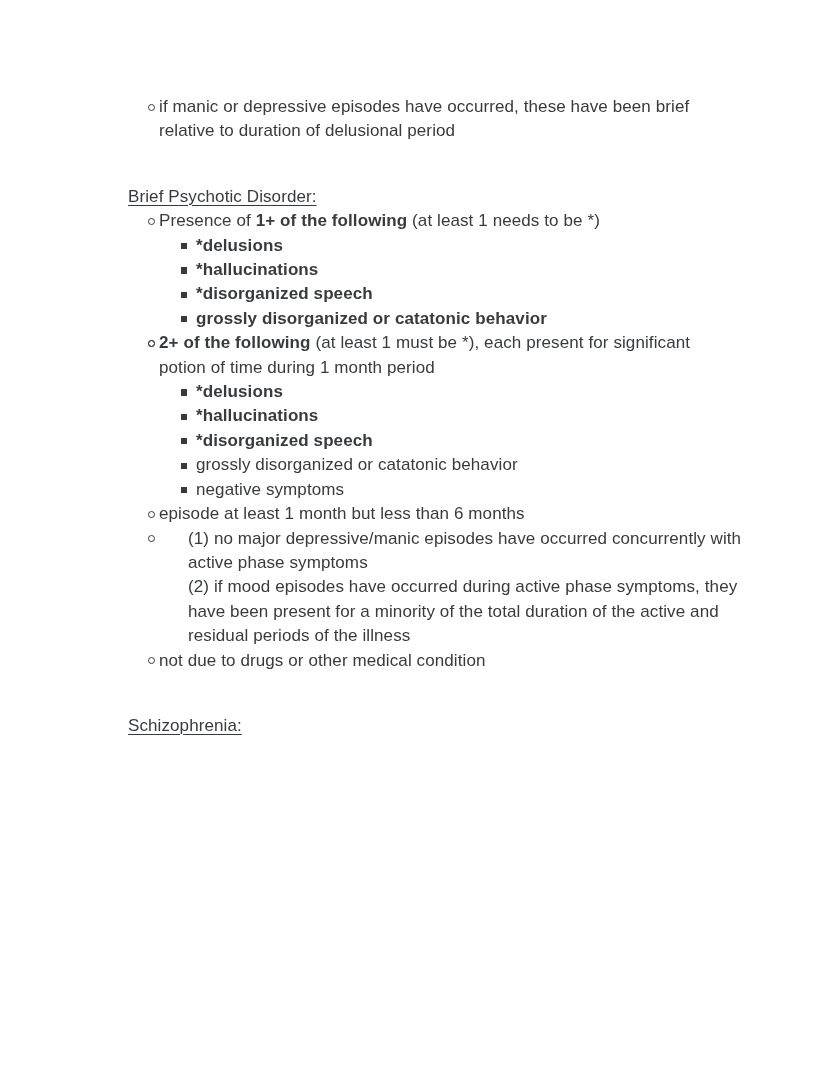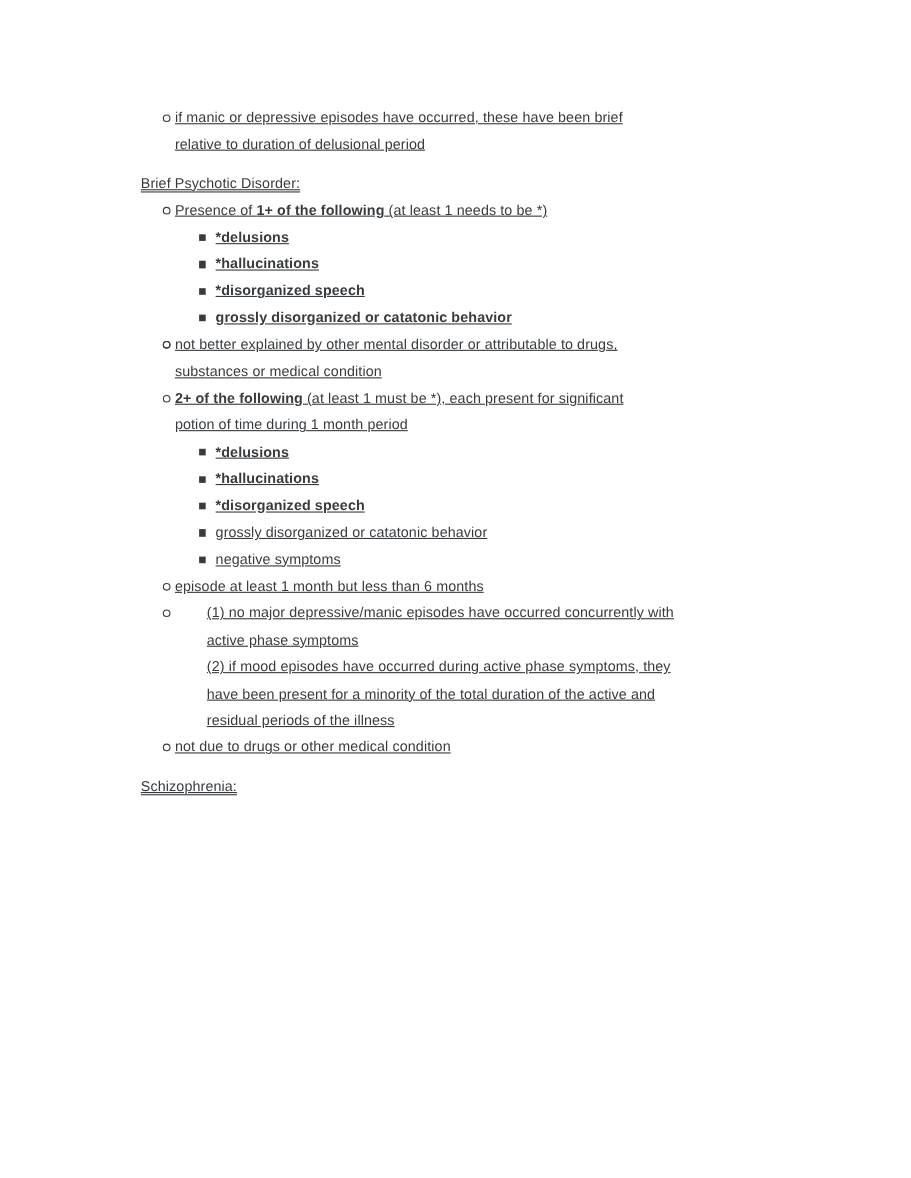--- a/index.html
+++ b/index.html
@@ -18,27 +18,26 @@
     width: 828px;
     height: 1071px;
     background: #ffffff;
     overflow: hidden;
   }
   .doc {
     position: absolute;
     left: 128px;
     top: 95px;
     width: 684px;
-    font-size: 13px;
+    font-size: 17px;
     line-height: 24.4px;
     letter-spacing: 0.1px;
-    text-decoration: underline;
   }
   .heading {
-    margin-top: 11px;
+    margin-top: 41px;
   }
   .heading .hu {
     text-decoration: underline;
     text-decoration-thickness: 1.3px;
     text-underline-offset: 2.5px;
   }
   .item {
     position: relative;
   }
   .item .txt {
@@ -74,22 +73,20 @@
   <div class="doc" id="doc">
       <div class="item l1"><span class="bullet"></span><span class="txt"><span>if manic or depressive episodes have occurred, these have been brief
 relative to duration of delusional period</span></span></div>
       <div class="heading"><span class="hu">Brief Psychotic Disorder:</span></div>
       <div class="item l1"><span class="bullet"></span><span class="txt"><span>Presence of </span><strong>1+ of the following</strong><span> (at least 1 needs to be *)</span></span></div>
       <div class="item l2"><span class="bullet"></span><span class="txt"><strong>*delusions</strong></span></div>
       <div class="item l2"><span class="bullet"></span><span class="txt"><strong>*hallucinations</strong></span></div>
       <div class="item l2"><span class="bullet"></span><span class="txt"><strong>*disorganized speech</strong></span></div>
       <div class="item l2"><span class="bullet"></span><span class="txt"><strong>grossly disorganized or catatonic behavior</strong></span></div>
       <div class="item l1"><span class="bullet"></span></div>
-      <div class="item l1"><span class="bullet"></span><span class="txt"><span>not better explained by other mental disorder or attributable to drugs,
-substances or medical condition</span></span></div>
       <div class="item l1"><span class="bullet"></span><span class="txt"><strong>2+ of the following</strong><span> (at least 1 must be *), each present for significant
 potion of time during 1 month period</span></span></div>
       <div class="item l2"><span class="bullet"></span><span class="txt"><strong>*delusions</strong></span></div>
       <div class="item l2"><span class="bullet"></span><span class="txt"><strong>*hallucinations</strong></span></div>
       <div class="item l2"><span class="bullet"></span><span class="txt"><strong>*disorganized speech</strong></span></div>
       <div class="item l2"><span class="bullet"></span><span class="txt"><span>grossly disorganized or catatonic behavior</span></span></div>
       <div class="item l2"><span class="bullet"></span><span class="txt"><span>negative symptoms</span></span></div>
       <div class="item l1"><span class="bullet"></span><span class="txt"><span>episode at least 1 month but less than 6 months</span></span></div>
       <div class="item l1"><span class="bullet"></span></div>
       <div class="item plain"><span class="txt"><span>(1) no major depressive/manic episodes have occurred concurrently with

